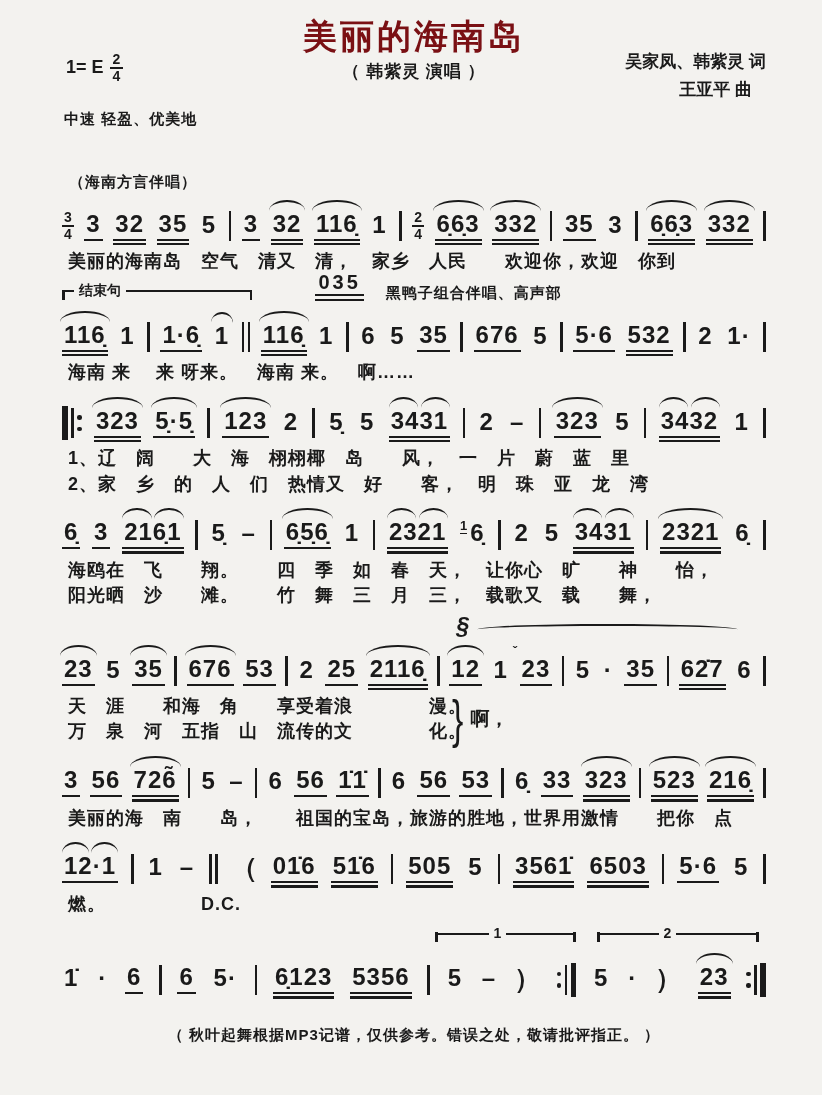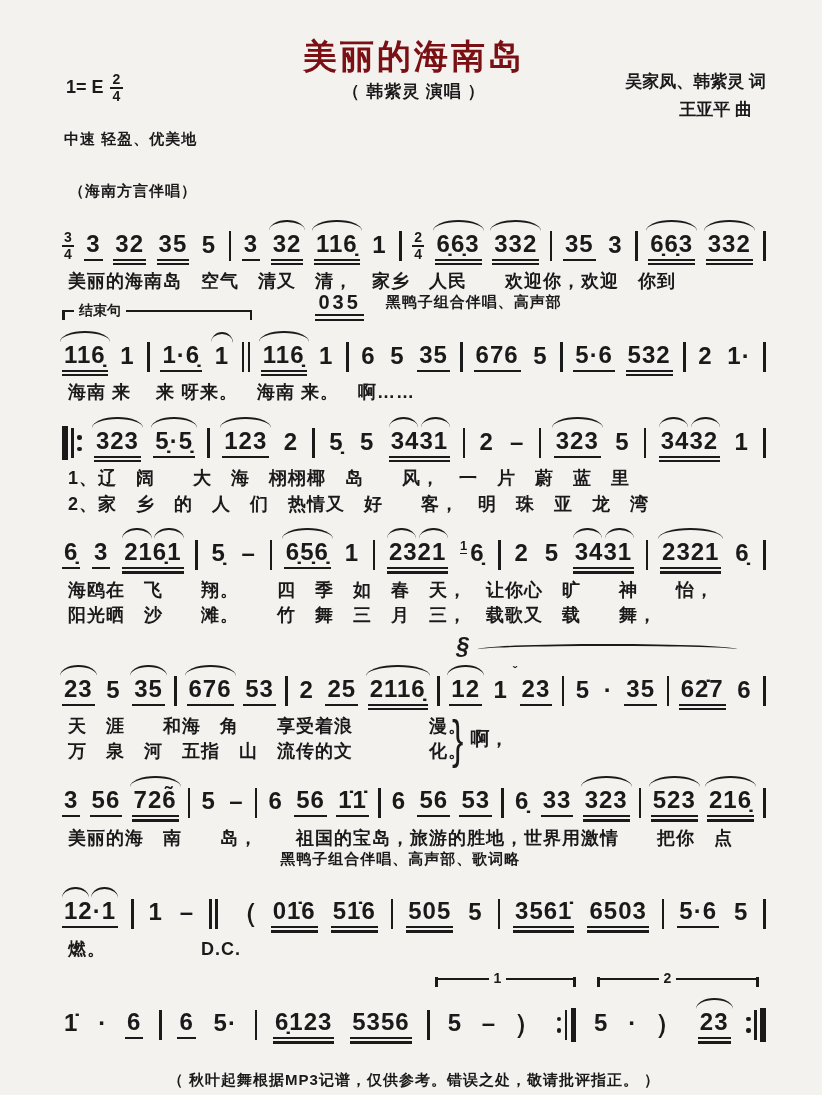--- a/index.html
+++ b/index.html
@@ -7,37 +7,37 @@
     --paper:#f3f2ef;
     --title:#7a1014;
   }
   *{margin:0;padding:0;box-sizing:border-box;}
   html,body{width:822px;height:1095px;overflow:hidden;}
   body{
     background:var(--paper);
     font-family:"Liberation Sans","DejaVu Sans",sans-serif;
     color:var(--ink);
   }
-  .page{width:822px;height:1095px;padding:20px 56px 0 62px;position:relative;}
+  .page{width:822px;height:1095px;padding:0 56px 0 62px;position:relative;}
 
   
   .hdr{position:relative;height:168px;}
   .title{text-align:center;font-size:34px;font-weight:bold;letter-spacing:3px;color:var(--title);padding-top:14px;}
   .performer{text-align:center;font-size:17px;font-weight:bold;letter-spacing:1px;}
   .credits{position:absolute;right:0;top:48px;text-align:right;font-size:17px;font-weight:bold;line-height:1.65;margin-left:8px;}
   .credits .l2{padding-right:14px;}
   .keyblock{position:absolute;left:4px;top:52px;font-size:18px;font-weight:bold;display:flex;align-items:center;gap:6px;}
   .frac{display:inline-flex;flex-direction:column;align-items:center;font-size:14px;line-height:1.05;}
   .frac .num{border-bottom:2px solid var(--ink);padding:0 3px;}
   .tempo{position:absolute;left:2px;top:110px;font-size:15px;font-weight:bold;letter-spacing:1px;}
 
   
   .system{margin-bottom:5px;}
   .annstrip{position:relative;height:25px;}
-  .ann-text{position:absolute;bottom:12px;font-size:15px;font-weight:bold;white-space:nowrap;letter-spacing:1px;}
+  .ann-text{position:absolute;bottom:1px;font-size:15px;font-weight:bold;white-space:nowrap;letter-spacing:1px;}
   .ann-num{font-size:20px;letter-spacing:3px;border-bottom:7px double var(--ink);padding:0 3px;bottom:3px;}
   .bracket,.volta{position:absolute;bottom:3px;height:11px;border-top:2.5px solid var(--ink);}
   .bracket::before,.bracket::after,.volta::before,.volta::after{
     content:"";position:absolute;top:-2.5px;width:2.5px;height:10px;background:var(--ink);}
   .bracket::before,.volta::before{left:0;}
   .bracket::after,.volta::after{right:0;}
   .blabel{position:absolute;top:-9px;background:var(--paper);padding:0 5px;font-size:14px;font-weight:bold;line-height:1.1;white-space:nowrap;}
   .bracket .blabel{left:12px;}
   .volta .blabel{left:38%;}
   .segno{position:absolute;bottom:-2px;font-size:23px;font-weight:bold;font-style:italic;}
@@ -366,23 +366,20 @@
           <div class="tok n u2 a1"><span class="nt">216̣</span></div>
           <div class="tok bar">
             <span class="bl"></span>
           </div>
         </div>
         <div class="lyrwrap">
           <div class="lyr">美丽的海　南　　岛，　　祖国的宝岛，旅游的胜地，世界用激情　　把你　点</div>
         </div>
       </div>
       <div class="system">
-        <div class="annstrip">
-          <div class="ann-text" style="left: 31%;">黑鸭子组合伴唱、高声部、歌词略</div>
-        </div>
         <div class="notes">
           <div class="tok n u1 a2"><span class="nt">12·1</span></div>
           <div class="tok bar">
             <span class="bl"></span>
           </div>
           <div class="tok n"><span class="nt">1</span></div>
           <div class="tok n"><span class="nt">–</span></div>
           <div class="tok bar">
             <span class="bl"></span>
             <span class="bl"></span>

